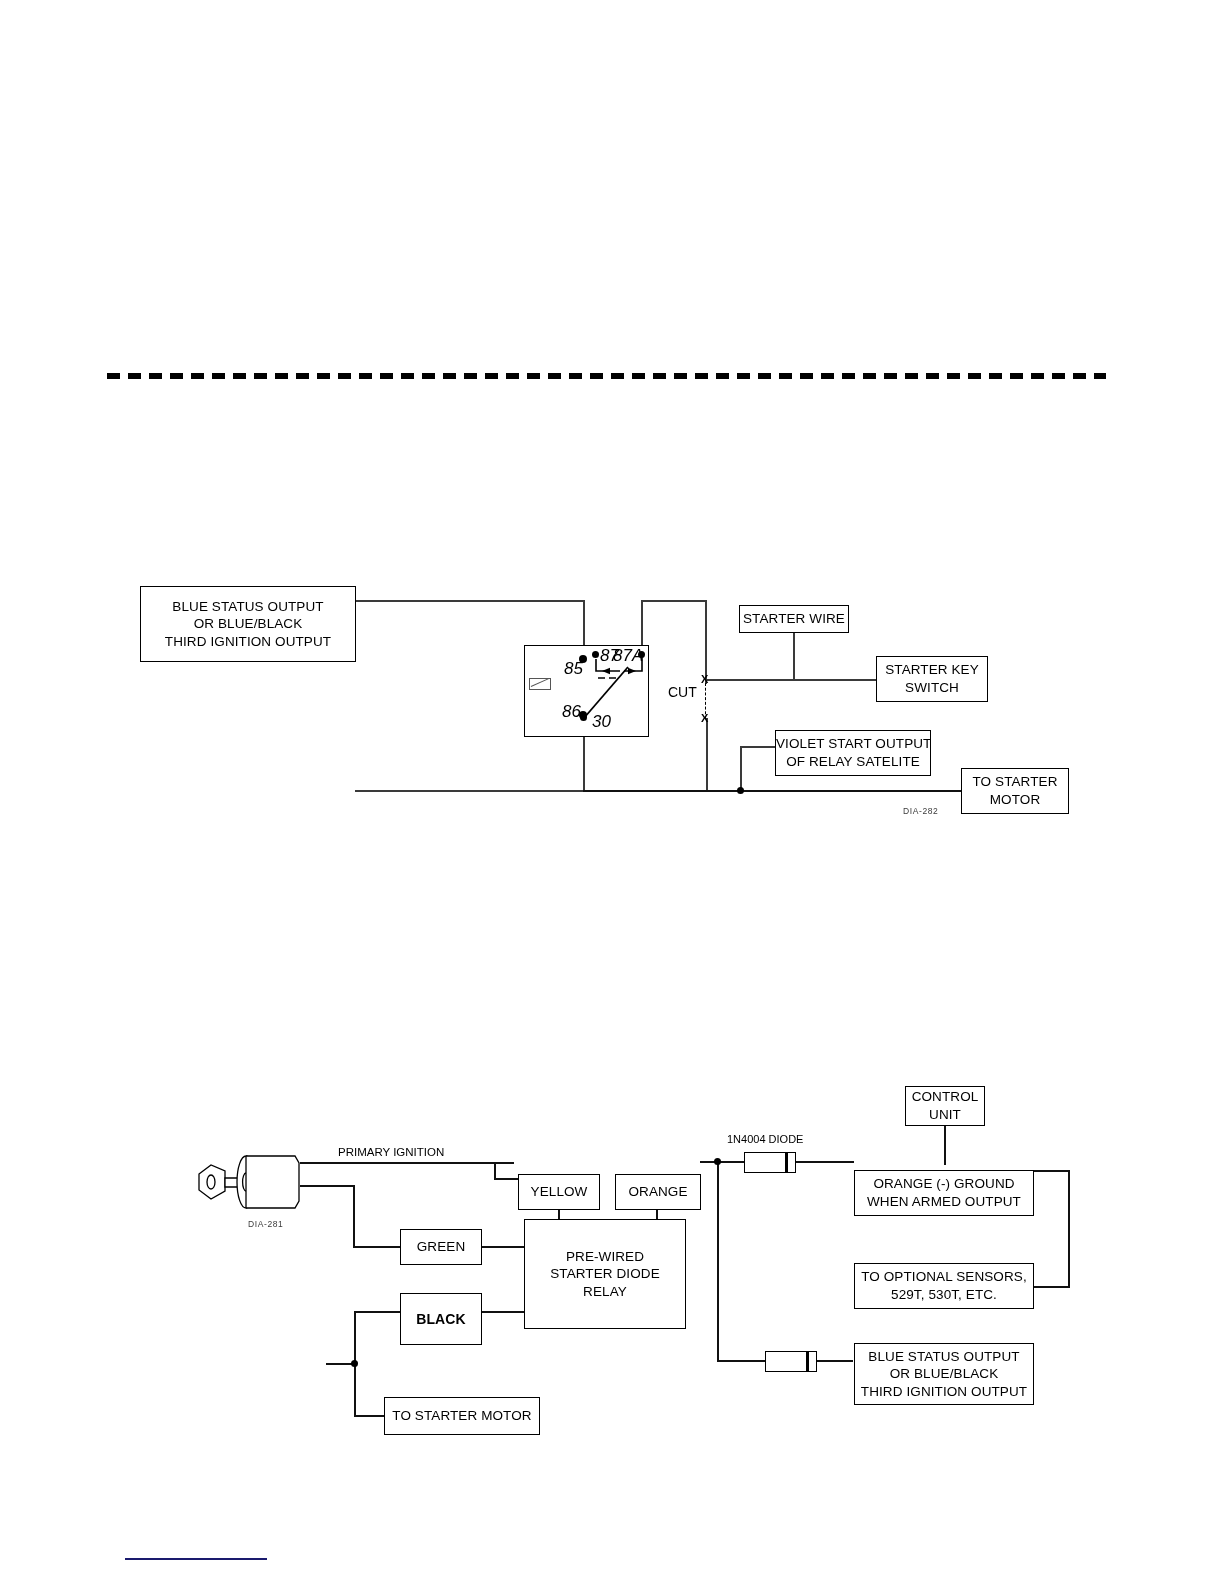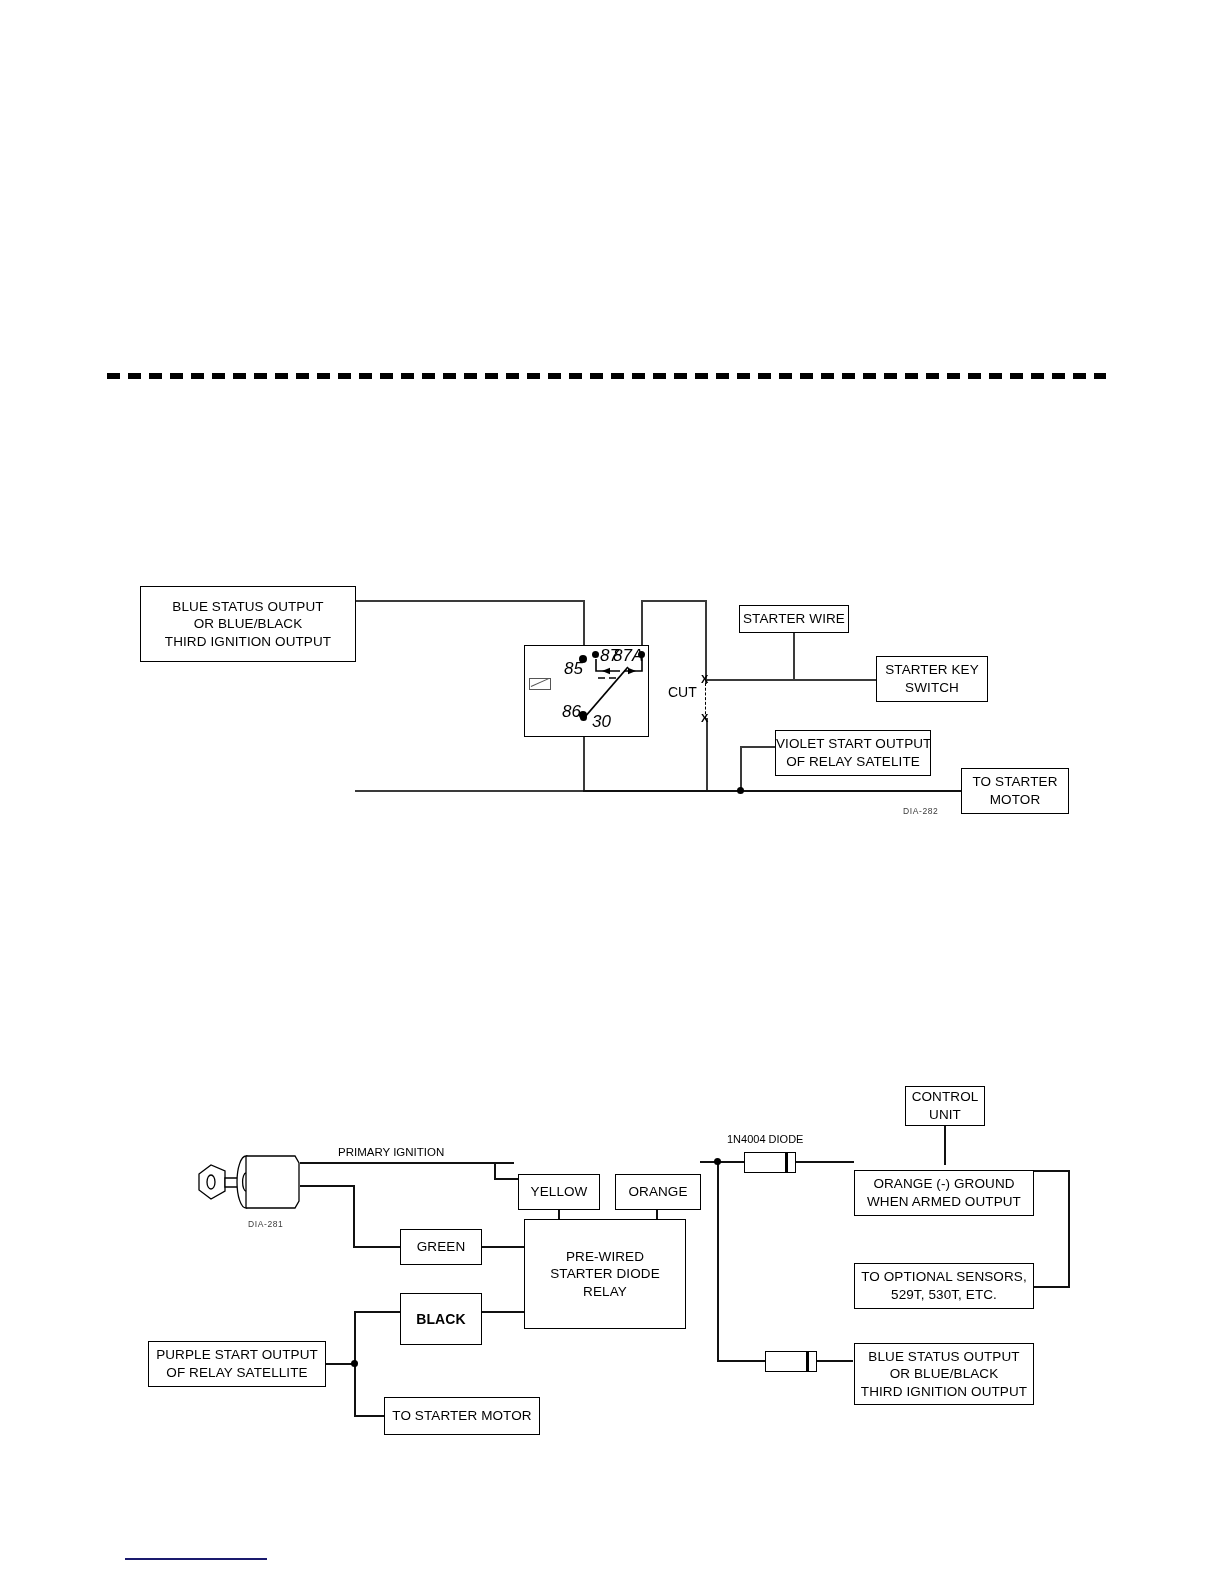--- a/index.html
+++ b/index.html
@@ -387,26 +387,20 @@
   </div>
 
   <div class="box" style="left:524px; top:1219px; width:162px; height:110px; font-size:13.5px;">
     <div class="lines">
       <div>PRE-WIRED</div>
       <div>STARTER DIODE</div>
       <div>RELAY</div>
     </div>
   </div>
 
-  <div class="box" style="left:148px; top:1341px; width:178px; height:46px; font-size:13.5px;">
-    <div class="lines">
-      <div>PURPLE START OUTPUT</div>
-      <div>OF RELAY SATELLITE</div>
-    </div>
-  </div>
 
   <div class="box" style="left:384px; top:1397px; width:156px; height:38px; font-size:13.5px;">
     <div class="lines">
       <div>TO STARTER MOTOR</div>
     </div>
   </div>
 
   <div class="box" style="left:905px; top:1086px; width:80px; height:40px; font-size:13.5px;">
     <div class="lines">
       <div>CONTROL</div>

